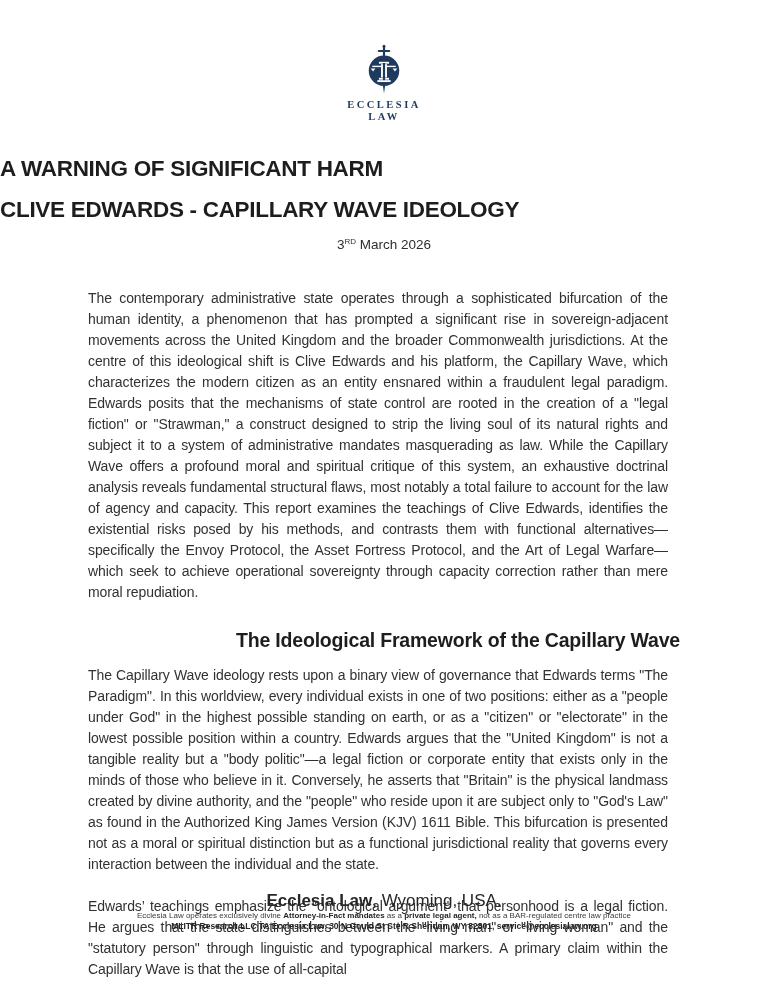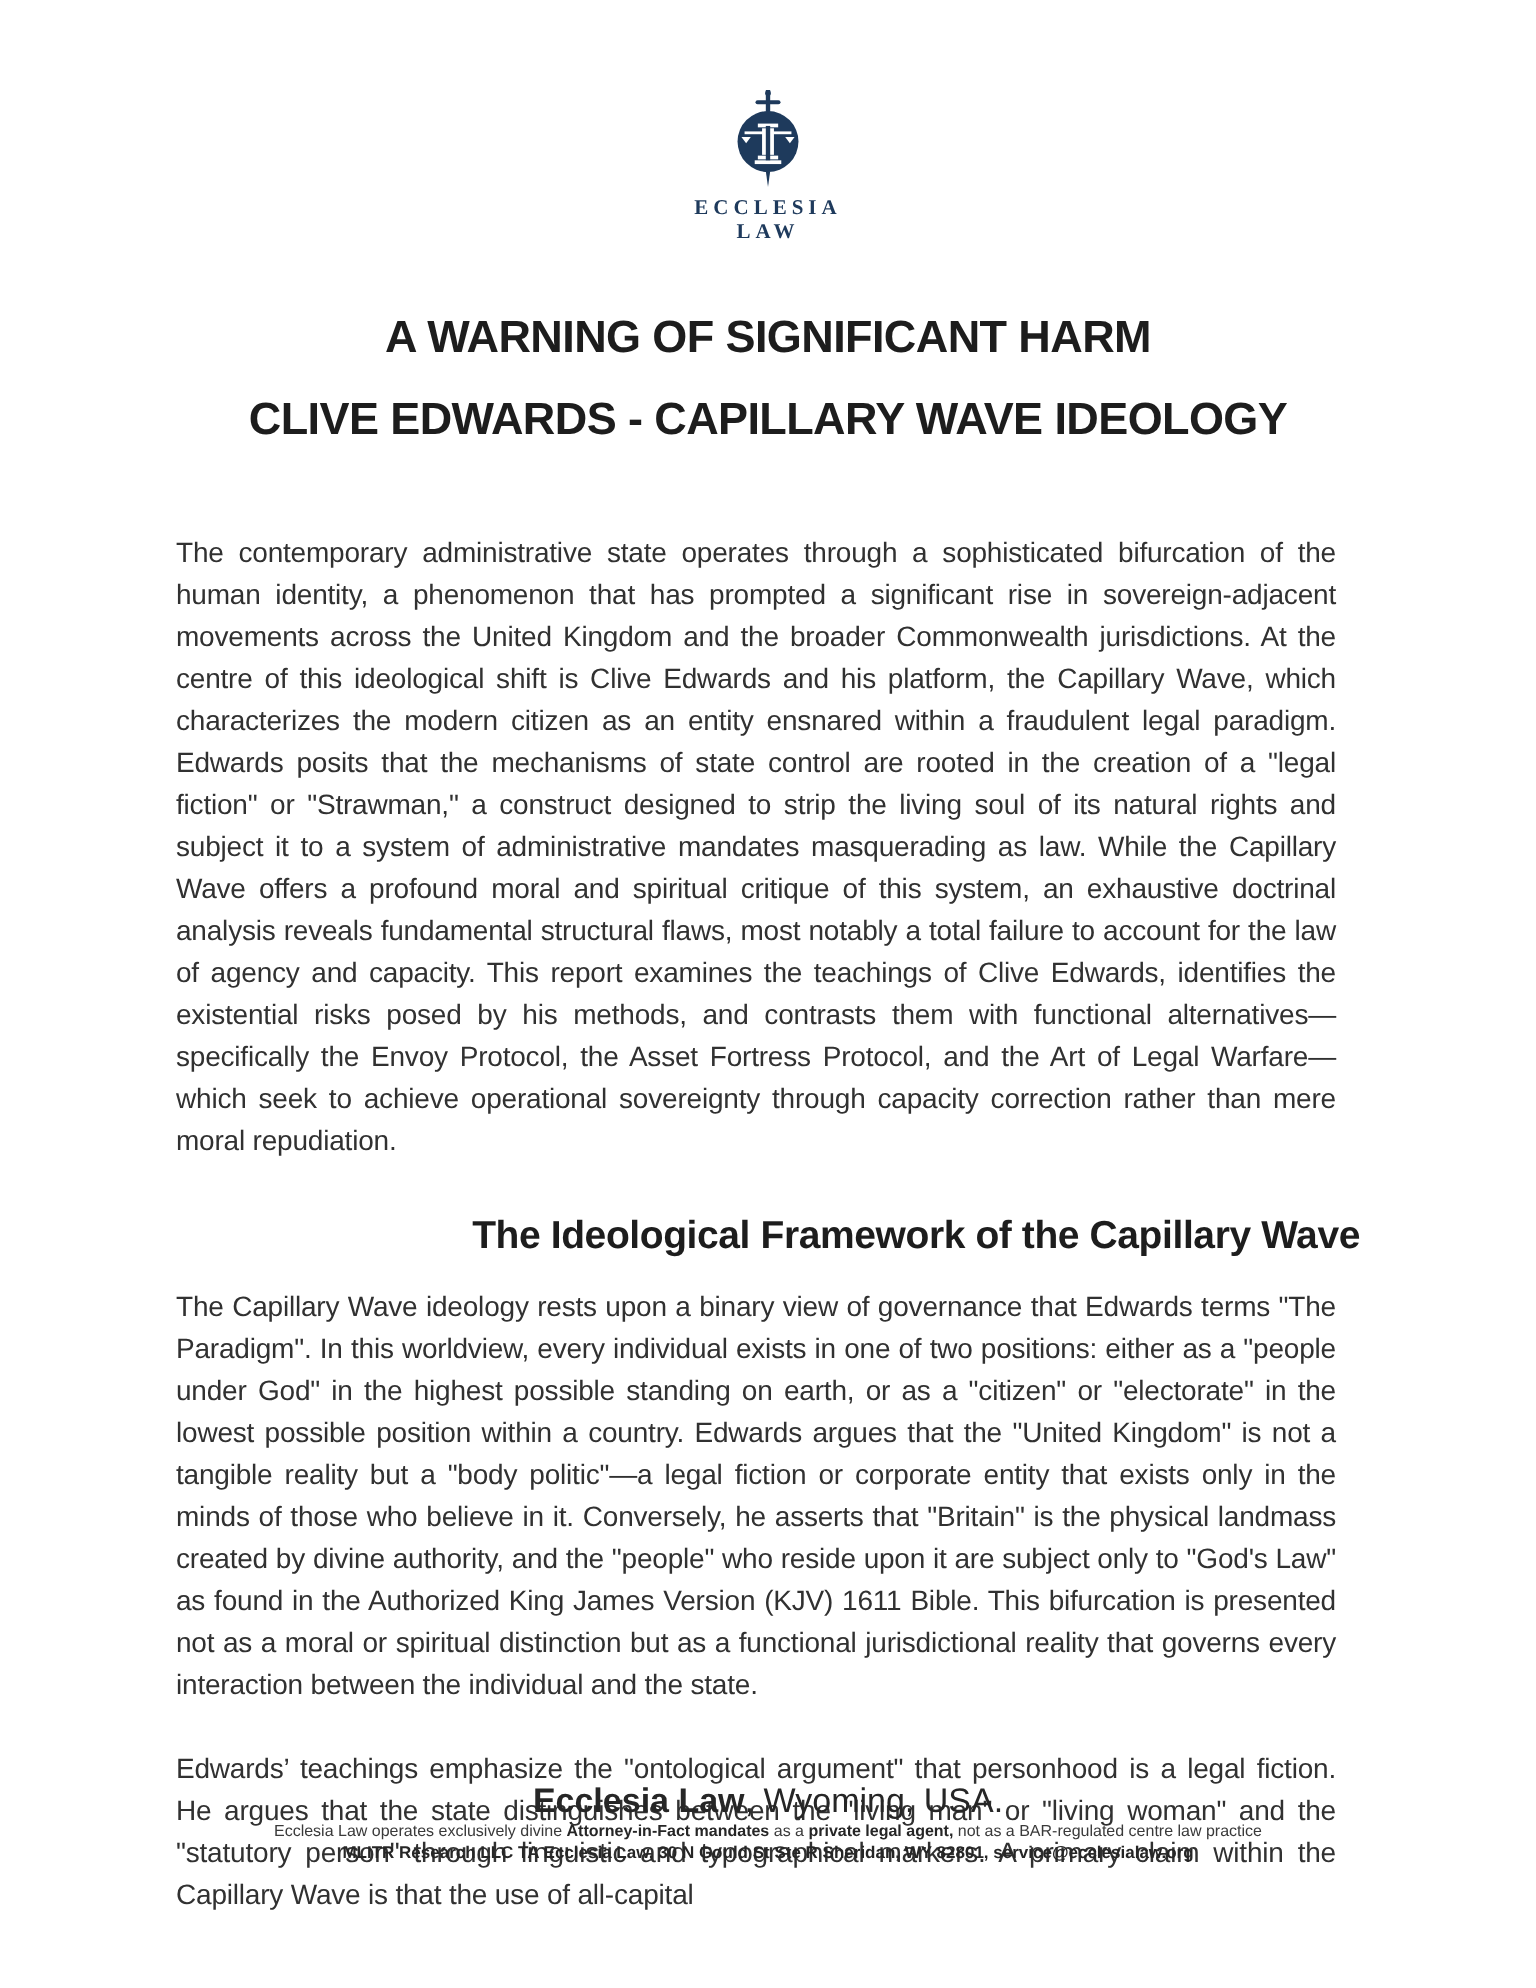--- a/index.html
+++ b/index.html
@@ -28,21 +28,21 @@
     font-weight: 600;
     font-size: 10.5px;
     letter-spacing: 2.5px;
     line-height: 11.5px;
     color: #1e3a5c;
     text-align: center;
   }
   
   .doc-title {
     margin-top: 26px;
-    text-align: center;
+    text-align: left;
     font-weight: 700;
     font-size: 22.5px;
     line-height: 41px;
     letter-spacing: -0.3px;
     color: #1d1d1d;
   }
   .doc-title .tline { display: block; }
   .doc-date {
     margin-top: 7px;
     text-align: center;
@@ -129,20 +129,21 @@
       <span>ECCLESIA</span><br>
       <span>LAW</span>
     </div>
   </header>
 
   <h1 class="doc-title">
     <span class="tline">A WARNING OF SIGNIFICANT HARM</span>
     <span class="tline">CLIVE EDWARDS - CAPILLARY WAVE IDEOLOGY</span>
   </h1>
 
+  <div class="doc-date"><span>3</span><sup>RD</sup><span> March 2026</span></div>
 
   <main class="doc-body">
     <p>The contemporary administrative state operates through a sophisticated bifurcation of the human identity, a phenomenon that has prompted a significant rise in sovereign-adjacent movements across the United Kingdom and the broader Commonwealth jurisdictions. At the centre of this ideological shift is Clive Edwards and his platform, the Capillary Wave, which characterizes the modern citizen as an entity ensnared within a fraudulent legal paradigm. Edwards posits that the mechanisms of state control are rooted in the creation of a "legal fiction" or "Strawman," a construct designed to strip the living soul of its natural rights and subject it to a system of administrative mandates masquerading as law. While the Capillary Wave offers a profound moral and spiritual critique of this system, an exhaustive doctrinal analysis reveals fundamental structural flaws, most notably a total failure to account for the law of agency and capacity. This report examines the teachings of Clive Edwards, identifies the existential risks posed by his methods, and contrasts them with functional alternatives—specifically the Envoy Protocol, the Asset Fortress Protocol, and the Art of Legal Warfare—which seek to achieve operational sovereignty through capacity correction rather than mere moral repudiation.</p>
     <h2>The Ideological Framework of the Capillary Wave</h2>
     <p>The Capillary Wave ideology rests upon a binary view of governance that Edwards terms "The Paradigm". In this worldview, every individual exists in one of two positions: either as a "people under God" in the highest possible standing on earth, or as a "citizen" or "electorate" in the lowest possible position within a country. Edwards argues that the "United Kingdom" is not a tangible reality but a "body politic"—a legal fiction or corporate entity that exists only in the minds of those who believe in it. Conversely, he asserts that "Britain" is the physical landmass created by divine authority, and the "people" who reside upon it are subject only to "God's Law" as found in the Authorized King James Version (KJV) 1611 Bible. This bifurcation is presented not as a moral or spiritual distinction but as a functional jurisdictional reality that governs every interaction between the individual and the state.</p>
     <p>Edwards’ teachings emphasize the "ontological argument" that personhood is a legal fiction. He argues that the state distinguishes between the "living man" or "living woman" and the "statutory person" through linguistic and typographical markers. A primary claim within the Capillary Wave is that the use of all-capital</p>
   </main>
 
   <footer class="page-footer">
     <div class="footer-org"><span class="b">Ecclesia Law</span><span>, Wyoming, USA.</span></div>

